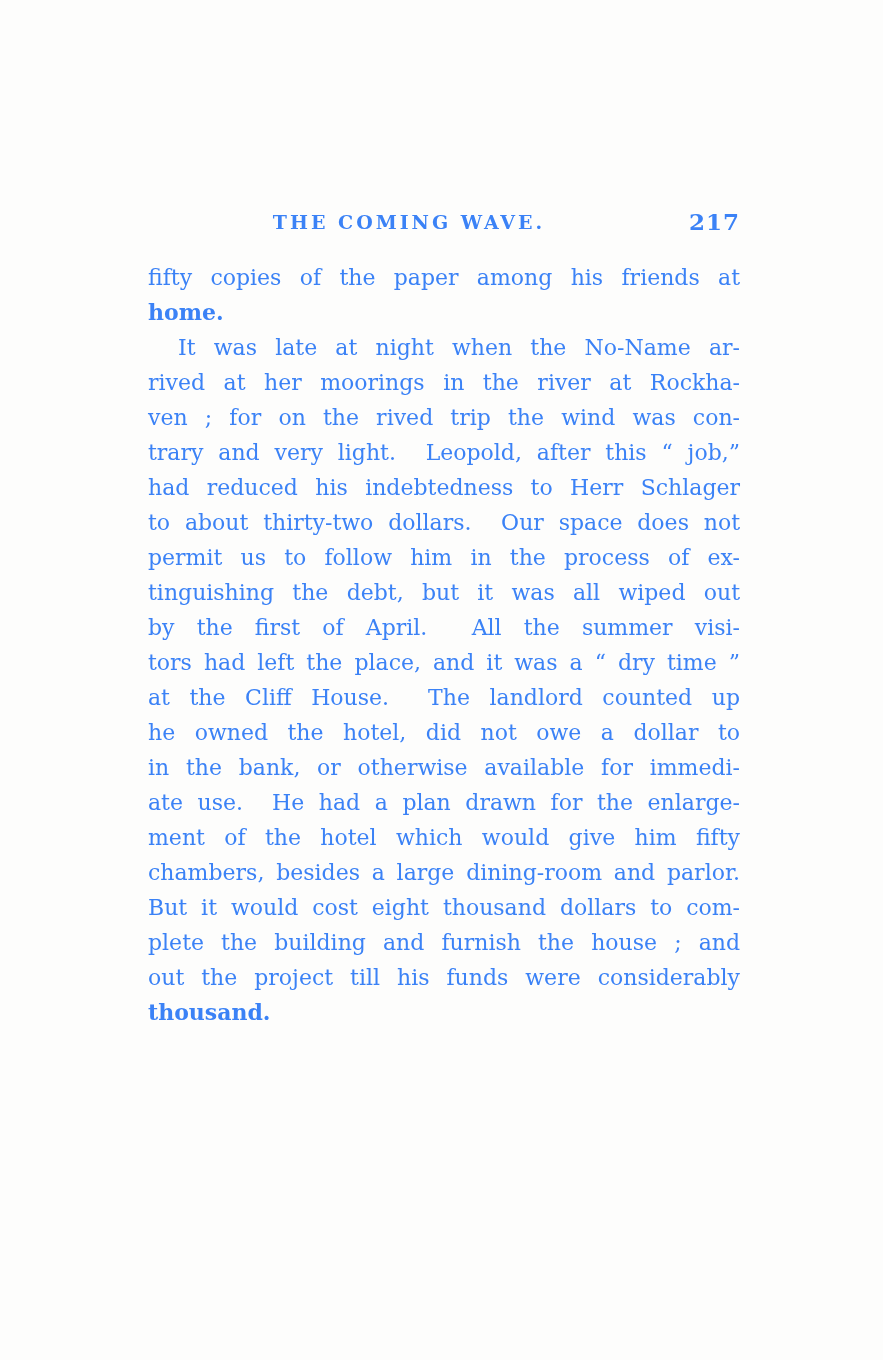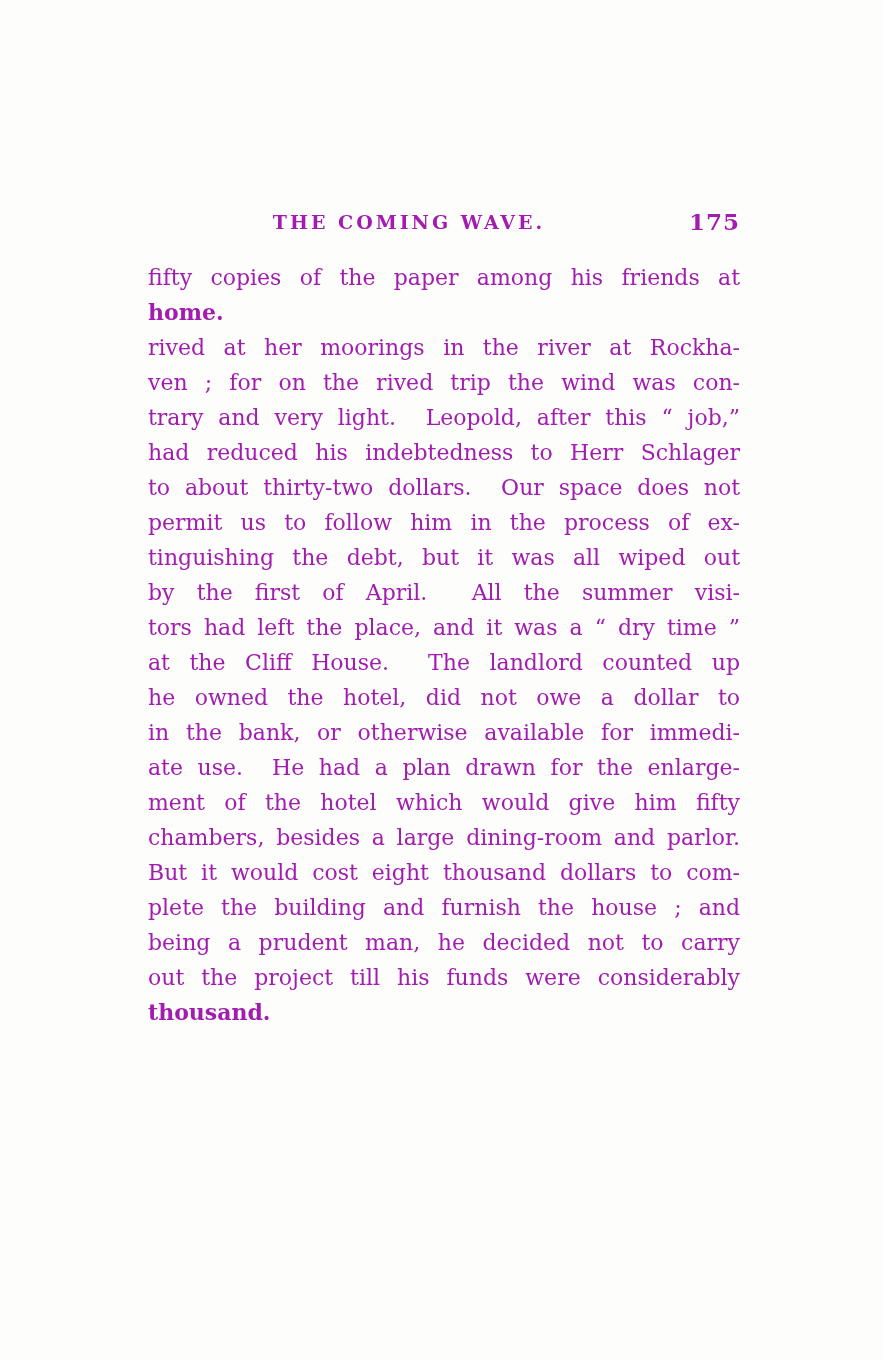--- a/index.html
+++ b/index.html
@@ -6,21 +6,21 @@
     margin: 0;
     padding: 0;
     background: #e9e9e9;
   }
   .page {
     position: relative;
     width: 883px;
     height: 1360px;
     background: #fdfdfc;
     font-family: "DejaVu Serif", "Liberation Serif", serif;
-    color: #a21caf;
+    color: #3b82f6;
     overflow: hidden;
   }
   .content {
     position: absolute;
     left: 148px;
     top: 208px;
     width: 592px;
   }
   .running-head {
     position: relative;
@@ -67,40 +67,40 @@
     text-indent: 30px;
   }
 </style>
 </head>
 <body>
 
 <div class="page">
   <div class="content">
     <div class="running-head">
       <div class="running-title">THE COMING WAVE.</div>
-      <div class="page-number">175</div>
+      <div class="page-number">217</div>
     </div>
     <div class="text-body">
         <div class="line">fifty copies of the paper among his friends at</div>
         <div class="line para-end">home.</div>
+        <div class="line indent">It was late at night when the No-Name ar-</div>
         <div class="line">rived at her moorings in the river at Rockha-</div>
         <div class="line">ven ; for on the rived trip the wind was con-</div>
         <div class="line">trary and very light.  Leopold, after this “ job,”</div>
         <div class="line">had reduced his indebtedness to Herr Schlager</div>
         <div class="line">to about thirty-two dollars.  Our space does not</div>
         <div class="line">permit us to follow him in the process of ex-</div>
         <div class="line">tinguishing the debt, but it was all wiped out</div>
         <div class="line">by the first of April.  All the summer visi-</div>
         <div class="line">tors had left the place, and it was a “ dry time ”</div>
         <div class="line">at the Cliff House.  The landlord counted up</div>
         <div class="line">he owned the hotel, did not owe a dollar to</div>
         <div class="line">in the bank, or otherwise available for immedi-</div>
         <div class="line">ate use.  He had a plan drawn for the enlarge-</div>
         <div class="line">ment of the hotel which would give him fifty</div>
         <div class="line">chambers, besides a large dining-room and parlor.</div>
         <div class="line">But it would cost eight thousand dollars to com-</div>
         <div class="line">plete the building and furnish the house ; and</div>
-        <div class="line">being a prudent man, he decided not to carry</div>
         <div class="line">out the project till his funds were considerably</div>
         <div class="line para-end">thousand.</div>
       </div>
   </div>
 </div>
 
 </body></html>

